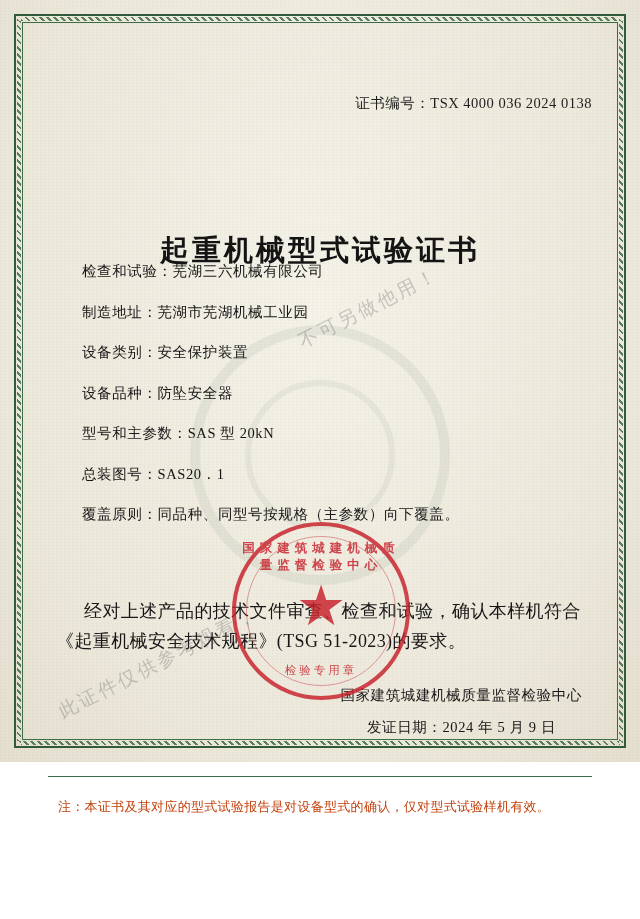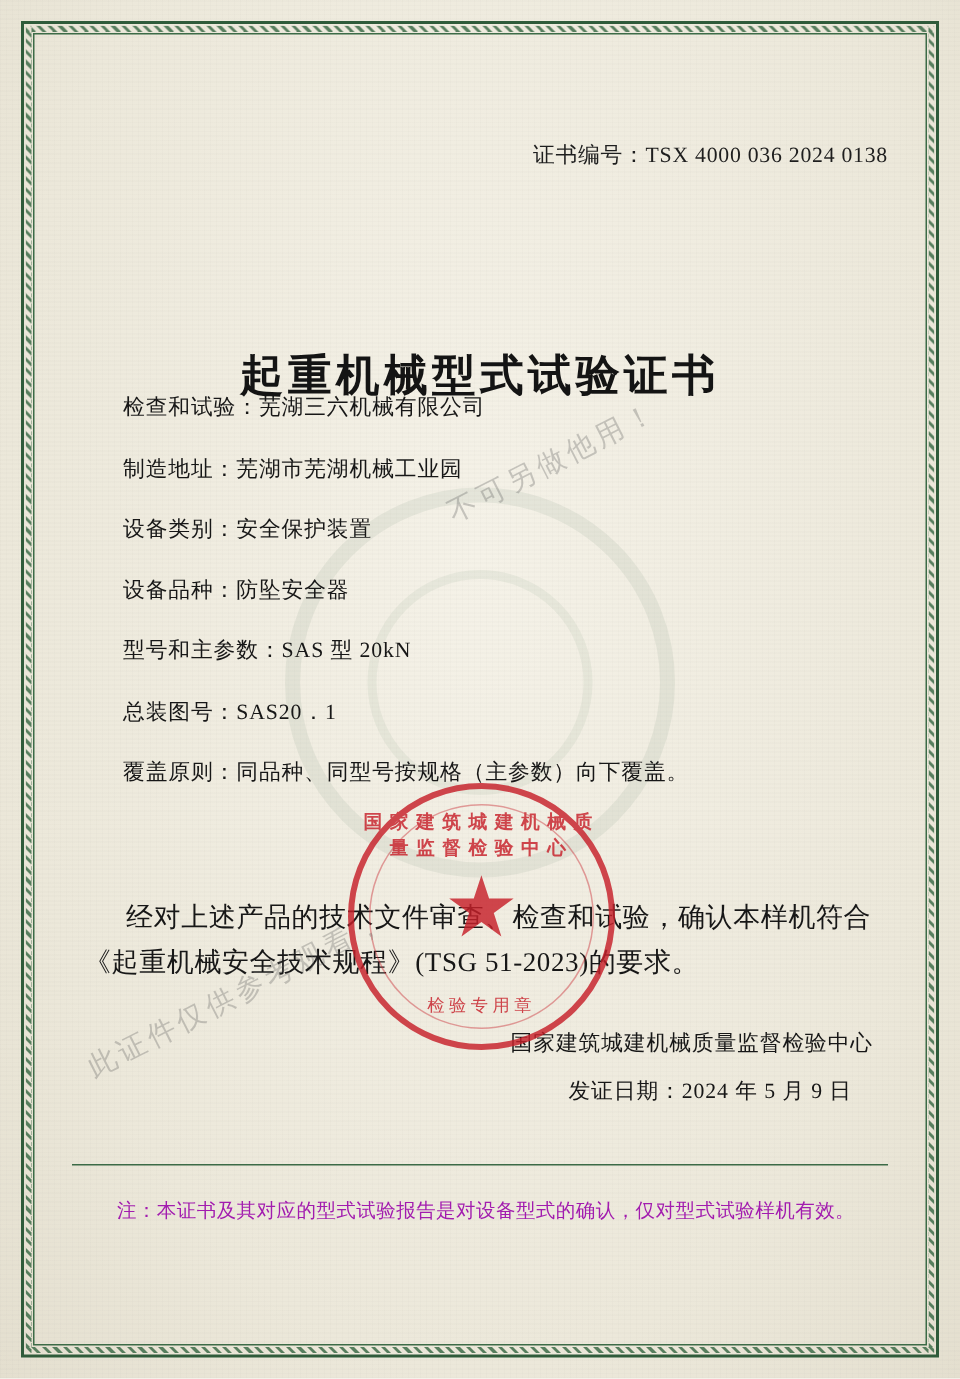--- a/index.html
+++ b/index.html
@@ -10,21 +10,21 @@
   body {
     width: 640px;
     height: 919px;
     font-family: "Liberation Serif", "DejaVu Serif", serif;
     overflow: hidden;
   }
 
   .page {
     position: relative;
     width: 640px;
-    height: 919px;
+    height: 762px;
     background: #f0ece0;
     box-sizing: border-box;
   }
 
   
   .paper-texture {
     position: absolute;
     inset: 0;
     background:
       repeating-linear-gradient(0deg, rgba(0,0,0,0.012) 0px, rgba(0,0,0,0.012) 1px, rgba(255,255,255,0) 1px, rgba(255,255,255,0) 3px),
@@ -167,45 +167,44 @@
     right: 22px;
     text-align: right;
     font-size: 14.5px;
     color: #171717;
     letter-spacing: 0.6px;
   }
   .issue-date {
     position: absolute;
     top: 682px;
     left: 0;
-    right: 36px;
+    right: 48px;
     text-align: right;
     font-size: 14.5px;
     color: #171717;
     letter-spacing: 0.6px;
   }
 
   .divider {
     position: absolute;
     left: 12px;
     right: 12px;
     top: 740px;
     border-top: 1px solid #3c6b47;
   }
 
   .note {
     position: absolute;
     top: 762px;
     left: 22px;
     right: 14px;
     font-size: 13px;
-    color: #a21caf;
+    color: #c2410c;
     letter-spacing: 0.3px;
     white-space: nowrap;
-    text-align: center;
   }
 
   
   .seal {
     position: absolute;
     left: 232px;
     top: 522px;
     width: 178px;
     height: 178px;
     border-radius: 50%;

